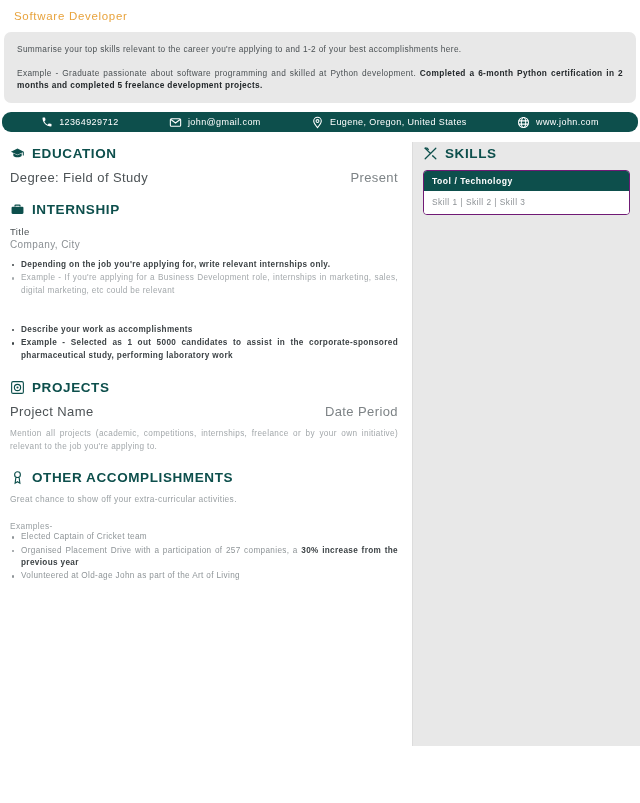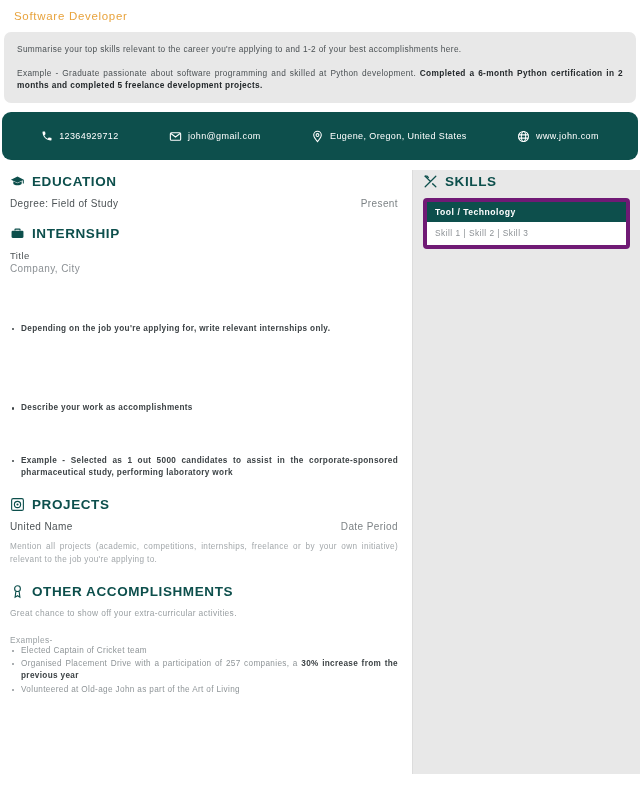--- a/index.html
+++ b/index.html
@@ -57,21 +57,21 @@
   .summary-line b {
     color: #23282b;
     font-weight: bold;
   }
 
   
   .contact-bar {
     margin: 9px 2px 0 2px;
     background: #0d4f4c;
     border-radius: 9px;
-    height: 48px;
+    height: 20px;
     display: flex;
     align-items: center;
     justify-content: space-around;
     padding: 4px 14px;
     box-sizing: border-box;
   }
   .contact-item {
     display: flex;
     align-items: center;
     gap: 6px;
@@ -117,21 +117,21 @@
     letter-spacing: 0.6px;
     margin: 0 0 9px 0;
   }
   .sec-head.first { margin-top: 4px; }
   .sec-head svg { display: block; flex: none; }
 
   .row-split {
     display: flex;
     justify-content: space-between;
     align-items: center;
-    font-size: 10px;
+    font-size: 13px;
     color: #4d5356;
     letter-spacing: 0.4px;
   }
   .row-split .right { color: #7d8386; }
 
   .sub-title {
     font-size: 9.5px;
     color: #4d5356;
     letter-spacing: 0.4px;
   }
@@ -159,21 +159,21 @@
   ul.blist li::before {
     content: "";
     position: absolute;
     left: 2px;
     top: 5px;
     width: 2.4px;
     height: 2.4px;
     border-radius: 50%;
     background: currentColor;
   }
-  li.strong { color: #3d4346; font-weight: bold; margin-top: 40px; }
+  li.strong { color: #3d4346; font-weight: bold; }
   li.muted  { color: #a3a8ab; }
   li.plain  { color: #8f9598; }
   li.plain b { color: #3d4346; font-weight: bold; }
 
   .para {
     font-size: 8.2px;
     line-height: 1.55;
     color: #a3a8ab;
     letter-spacing: 0.35px;
     text-align: justify;
@@ -188,21 +188,21 @@
 
   .gap-sm { height: 9px; }
   .gap-md { height: 17px; }
   .gap-lg { height: 26px; }
 
   
   .skill-table {
     margin-top: 2px;
     border-radius: 4px;
     overflow: hidden;
-    border: 4px solid #701a75;
+    border: 1px solid #701a75;
     background: #ffffff;
   }
   .skill-th {
     background: #0d4f4c;
     color: #ffffff;
     font-size: 8.6px;
     font-weight: bold;
     letter-spacing: 0.5px;
     padding: 5px 8px;
   }
@@ -299,20 +299,21 @@
       </span>
       <span>INTERNSHIP</span>
     </div>
     <div class="sub-title">Title</div>
     <div class="sub-company">Company, City</div>
 
     <div class="gap-sm"></div>
 
     <ul class="blist">
       <li class="strong">Depending on the job you're applying for, write relevant internships only.</li>
+      <li class="muted">Example - If you're applying for a Business Development role, internships in marketing, sales, digital marketing, etc could be relevant</li>
     </ul>
 
     <div class="gap-lg"></div>
 
     <ul class="blist">
       <li class="strong">Describe your work as accomplishments</li>
       <li class="strong">Example - Selected as 1 out 5000 candidates to assist in the corporate-sponsored pharmaceutical study, performing laboratory work</li>
     </ul>
 
     <div class="gap-md"></div>
@@ -321,21 +322,21 @@
       <span>
         <svg width="15" height="15" viewBox="0 0 24 24" fill="none" stroke="#0d4f4c" stroke-width="1.8">
             <rect x="2.6" y="2.6" width="18.8" height="18.8" rx="2.4"></rect>
             <circle cx="12" cy="12" r="5"></circle>
             <circle cx="12" cy="12" r="1.7" fill="#0d4f4c" stroke="none"></circle>
           </svg>
       </span>
       <span>PROJECTS</span>
     </div>
     <div class="row-split">
-      <span>United Name</span>
+      <span>Project Name</span>
       <span class="right">Date Period</span>
     </div>
     <div class="gap-sm"></div>
     <div class="para">Mention all projects (academic, competitions, internships, freelance or by your own initiative) relevant to the job you're applying to.</div>
 
     <div class="gap-md"></div>
 
     <div class="sec-head">
       <span>
         <svg width="15" height="15" viewBox="0 0 24 24" fill="none" stroke="#0d4f4c" stroke-width="1.8">

